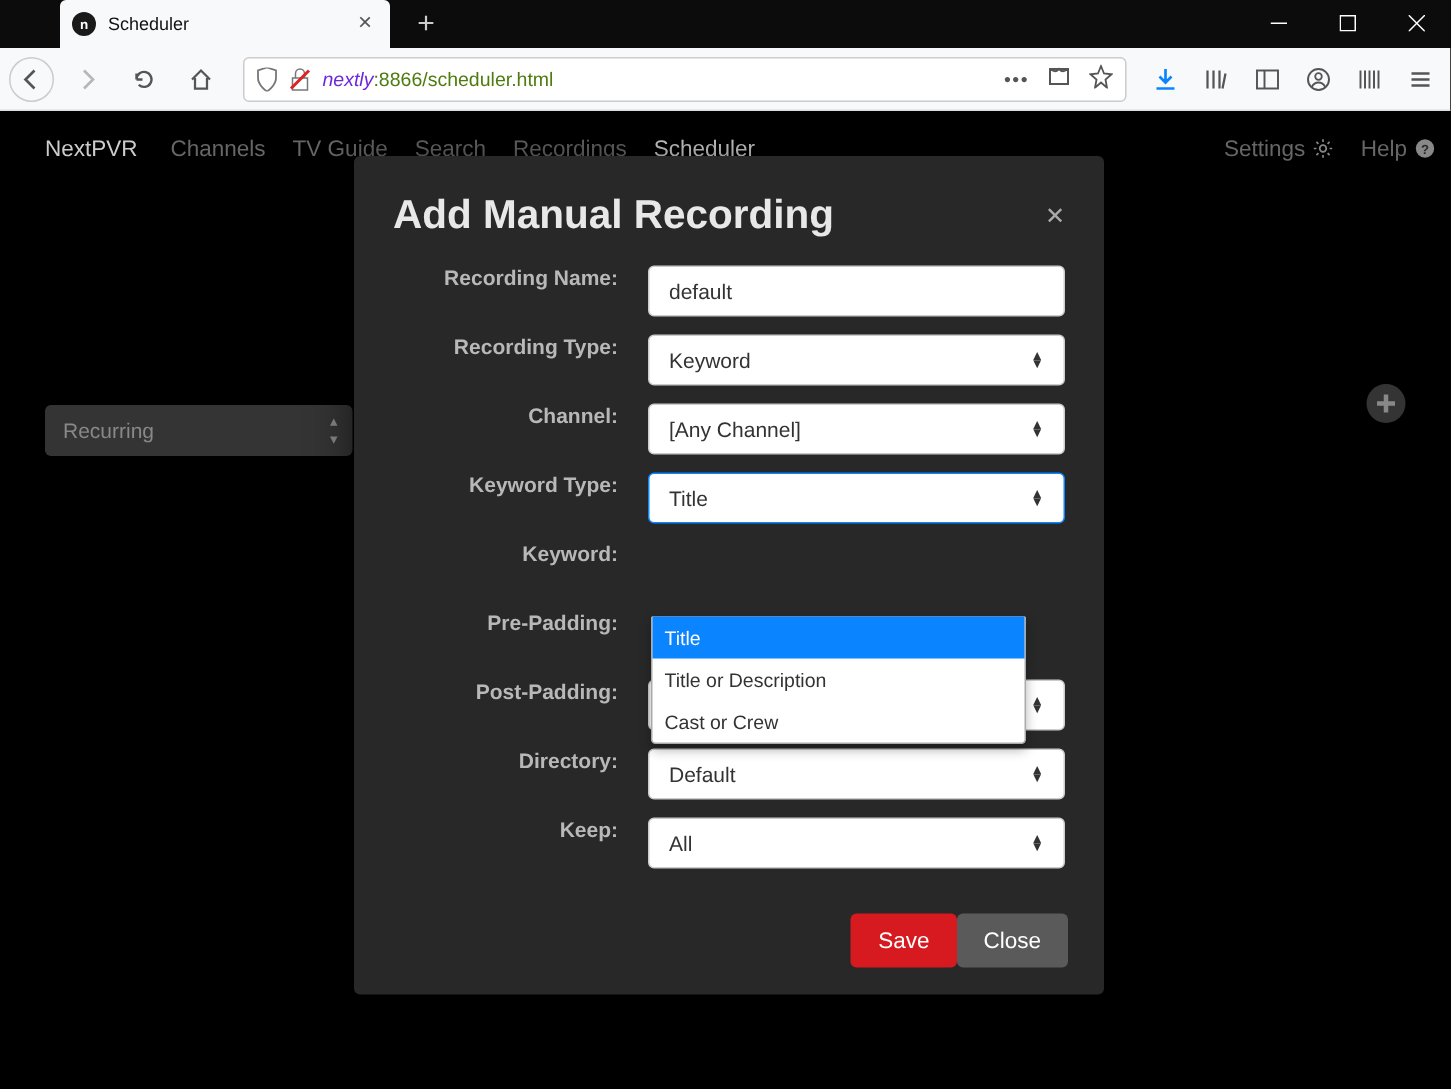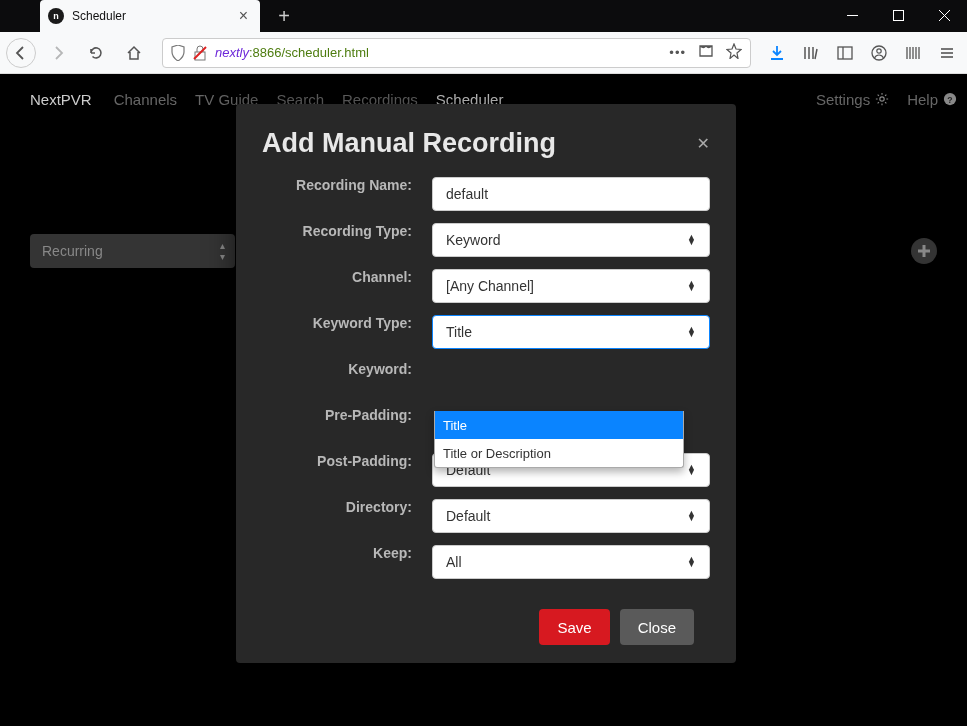--- a/index.html
+++ b/index.html
@@ -29,35 +29,35 @@
     .tb-btn.blue { color:#0a84ff; }
     
     .content { height:652px; background:#000; position:relative; }
     .navbar { height:50px; display:flex; align-items:center; padding:0 10px; color:#666; font-size:15px; }
     .brand { color:#ccc; font-weight:500; margin-right:22px; margin-left:20px; }
     .navitem { margin-right:18px; cursor:pointer; }
     .navitem.active { color:#ccc; }
     .nav-right { margin-left:auto; display:flex; align-items:center; gap:18px; }
     .nav-right-item { display:flex; align-items:center; gap:5px; cursor:pointer; }
     .filter-row { display:flex; align-items:center; padding:0 30px; margin-top:110px; }
-    .select-rec { width:205px; height:34px; background:#343434; color:#888; border:none; border-radius:4px; padding:0 10px 0 12px; font-size:14px; display:flex; align-items:center; justify-content:space-between; cursor:pointer; }
+    .select-rec { width:205px; height:34px; background:#343434; color:#888; border:none; border-radius:4px; padding:0 10px 0 12px; font-size:14px; display:flex; align-items:center; justify-content:space-between; cursor:pointer;margin-top:36px; }
     .add-btn { margin-left:auto; width:26px; height:26px; border-radius:50%; background:#343434; color:#888; display:flex; align-items:center; justify-content:center; font-size:18px; font-weight:bold; cursor:pointer; }
     
     .overlay { position:absolute; inset:0; background:rgba(0,0,0,0.55); }
     
     .modal { position:absolute; top:30px; left:236px; width:500px; background:#282828; border-radius:4px; color:#e8e8e8; box-shadow:0 4px 30px rgba(0,0,0,0.6); padding-bottom:18px; }
     .modal-header { display:flex; align-items:center; padding:24px 26px 18px; }
     .modal-title { font-size:27px; font-weight:600; flex:1; }
     .modal-close { color:#aaa; cursor:pointer; font-size:16px; }
     .form-row { display:flex; padding:0 26px; margin-bottom:12px; }
     .form-label { width:170px; text-align:right; padding-right:20px; color:#b8b8b8; font-size:14px; font-weight:600; }
     .form-select, .form-input { flex:1; height:34px; background:#fff; border:1px solid #ccc; border-radius:4px; padding:0 13px; font-size:14px; color:#333; display:flex; align-items:center; justify-content:space-between; cursor:pointer; }
     .form-input { cursor:text; }
     .sel-caret { display:flex; flex-direction:column; color:#333; line-height:5px; font-size:9px; }
-    .modal-footer { display:flex; justify-content:flex-end; gap:10px; padding:18px 42px 0; }
+    .modal-footer { display:flex; justify-content:flex-end; gap:0; padding:18px 24px 0; }
     .btn { height:36px; padding:0 18px; border-radius:4px; border:none; font-size:15px; cursor:pointer; }
     .btn-save { background:#d71920; color:#fff; }
     .btn-close { background:#5a5a5a; color:#fff; }
     
     .dropdown { position:absolute; top:307px; left:198px; width:250px; background:#fff; border:1px solid #aaa; border-top:none; box-shadow:0 4px 8px rgba(0,0,0,0.3); z-index:10; border-radius:0 0 3px 3px; }
     .dd-item { height:28px; display:flex; align-items:center; padding:0 8px; font-size:13px; color:#333; cursor:pointer; }
     .dd-item.sel { background:#0a84ff; color:#fff; }
     .focused { border:1px solid #0a84ff; }
   </style>
 </head>
@@ -279,15 +279,16 @@
     </div>
 
     <div class="modal-footer">
       <button class="btn btn-save">Save</button>
       <button class="btn btn-close">Close</button>
     </div>
 
     <div class="dropdown">
       <div class="dd-item sel">Title</div>
       <div class="dd-item">Title or Description</div>
+      <div class="dd-item">Cast or Crew</div>
     </div>
   </div>
 </div>
 
 </body></html>

